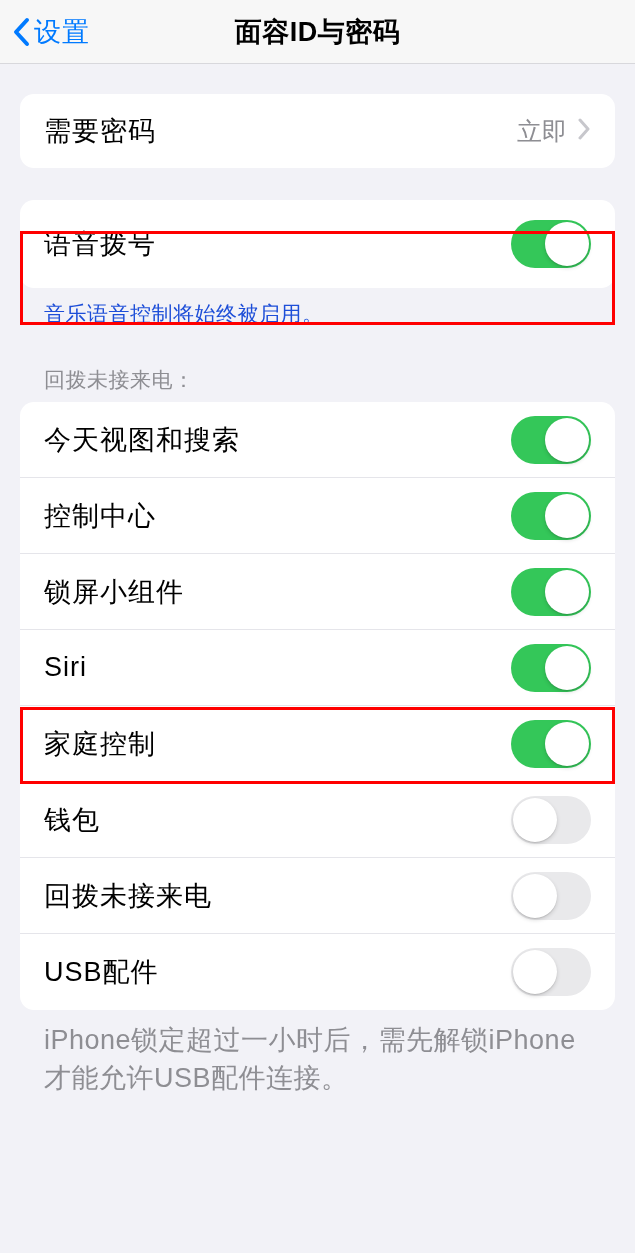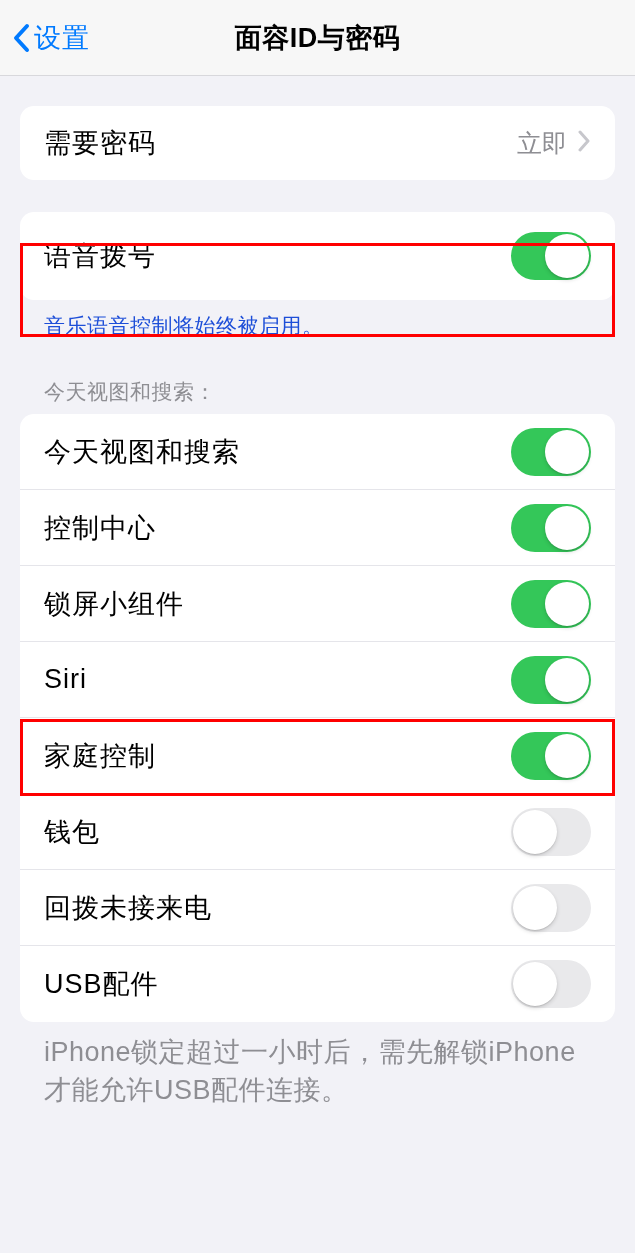--- a/index.html
+++ b/index.html
@@ -8,21 +8,21 @@
       box-sizing: border-box;
       font-family: -apple-system, "PingFang SC", "Helvetica Neue", sans-serif;
     }
     body {
       width: 635px;
       height: 1253px;
       background: #f2f2f7;
       overflow: hidden;
     }
     .header {
-      height: 76px;
+      height: 64px;
       background: #f7f7f7;
       border-bottom: 1px solid #d8d8dc;
       display: flex;
       align-items: center;
       position: relative;
     }
     .back-button {
       display: flex;
       align-items: center;
       padding-left: 12px;
@@ -187,21 +187,21 @@
         <span class="row-label">语音拨号</span>
         <div class="toggle on">
           <div class="toggle-knob"></div>
         </div>
       </div>
     </div>
   </div>
 
   <div class="section-footer">音乐语音控制将始终被启用。</div>
 
-  <div class="section-header">今天视图和搜索：</div>
+  <div class="section-header">回拨未接来电：</div>
 
   <div style="position:relative;">
     <div class="highlight-box highlight-1" style="top:305px; height:77px; left:0; right:0;"></div>
     <div class="group after-header" id="lock-access-group">
     <div class="row" style="min-height: 76px;">
           <span class="row-label">今天视图和搜索</span>
           <div class="toggle on">
             <div class="toggle-knob"></div>
           </div>
         </div>

